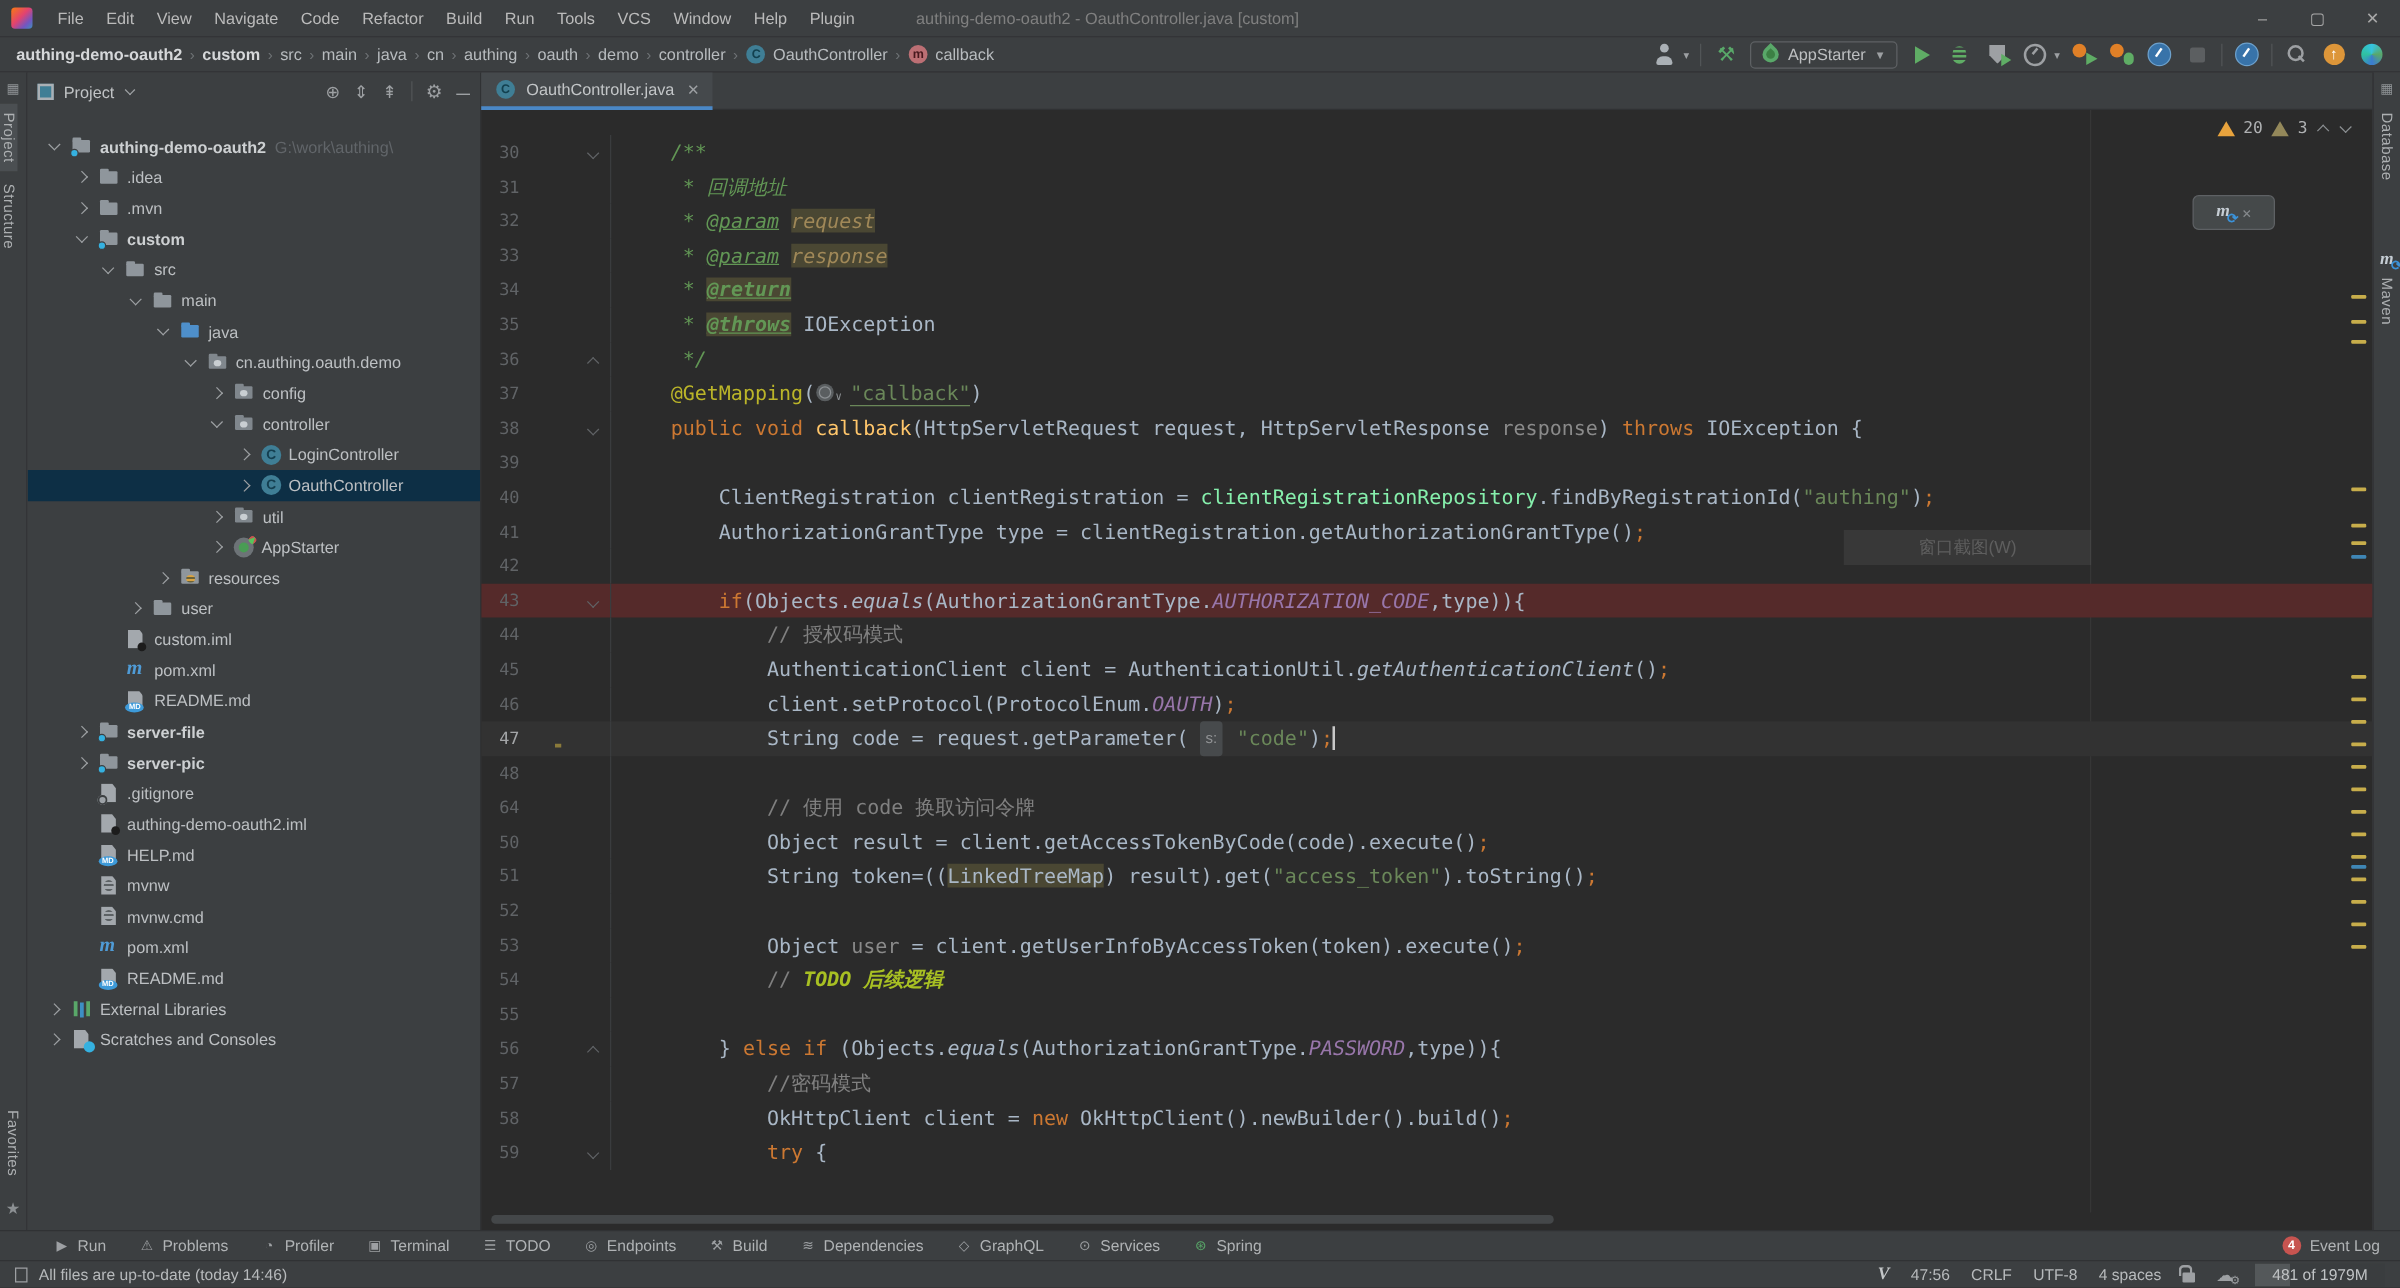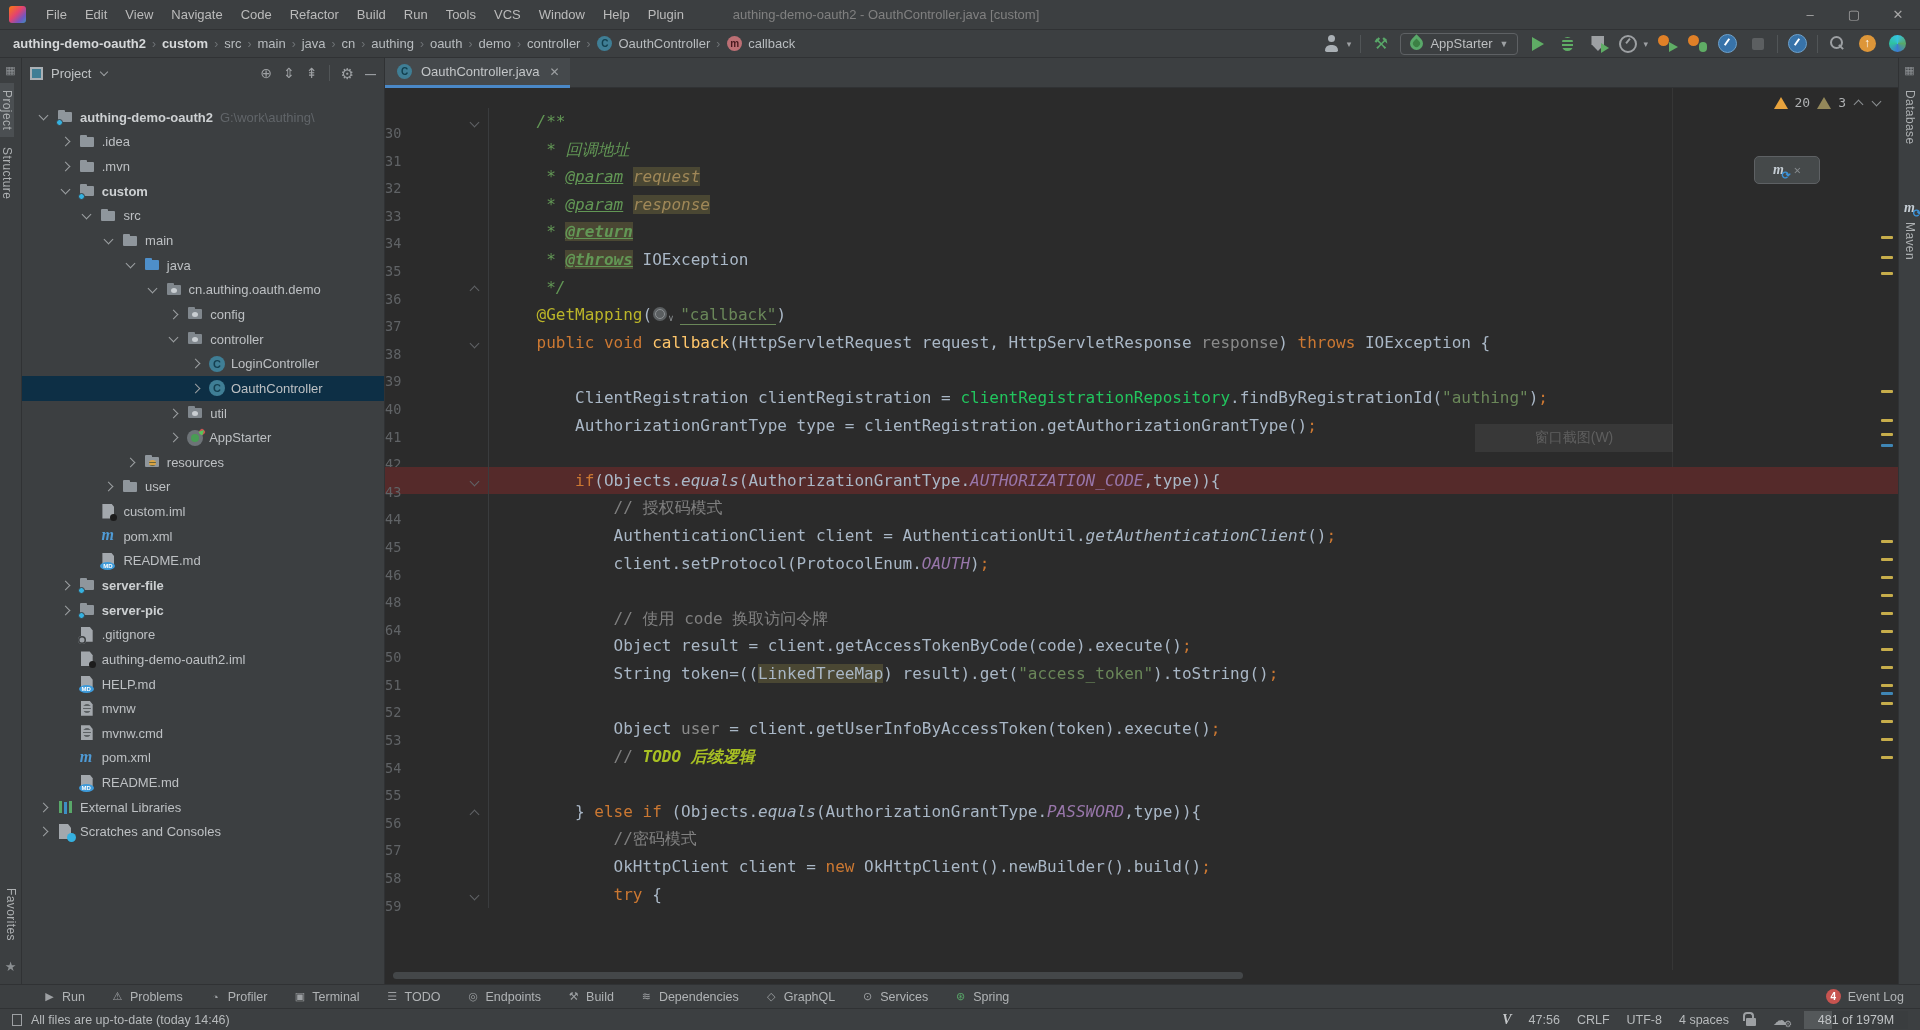--- a/index.html
+++ b/index.html
@@ -120,42 +120,42 @@
   .editor{flex:1;min-width:0;display:flex;flex-direction:column;background:#2b2b2b}
   .tabs{height:30px;background:#3c3f41;border-bottom:1px solid #303234;display:flex;flex:none}
   .tab{height:30px;background:#45494c;border-bottom:3px solid #4a88c7;display:flex;align-items:center;padding:0 10px;gap:4px;color:#c3c6c8}
   .tab-close{color:#9da0a3;margin-left:6px;font-size:12px}
   .ed-body{flex:1;position:relative;overflow:hidden;font-family:"DejaVu Sans Mono",monospace}
   .code-lines{position:absolute;left:0;right:0;top:0;padding-top:20px}
   .cl{position:relative;display:flex;height:27.6px;align-items:center}
   .cl.break{background:#552a2a}
   .cl.current{background:#323232}
   .gut{flex:none;width:104px;height:100%;position:relative;border-right:1px solid #3a3c3e}
-  .ln{position:absolute;left:0;top:12px;width:45px;text-align:left;line-height:27.6px;font-size:13.5px;color:#606366}
+  .ln{position:absolute;left:0;top:1px;width:45px;text-align:center;line-height:27.6px;font-size:13.5px;color:#606366}
   .cl.current .ln{color:#a4a6a8}
   .gicon{position:absolute;left:56px;top:7px}
   .g-spring{width:13px;height:13px;border-radius:50%;background:conic-gradient(#59a869 0 130deg,#7c8287 130deg 360deg)}
   .g-breakpoint{width:13px;height:13px;border-radius:50%;background:#db5c5c}
   .g-bulb{width:11px;height:11px;border-radius:50%;background:#dfa93b;position:relative;top:1px}
   .g-bulb::after{content:"";position:absolute;left:3px;top:10px;width:5px;height:3px;background:#8a7a3a}
   .fold{position:absolute;left:86px;top:11px;width:7px;height:7px;border-right:1.4px solid #606366;border-bottom:1.4px solid #606366}
   .fold.down{transform:rotate(45deg)}
   .fold.up{transform:rotate(-135deg);top:13px}
   pre.codeline{font-family:"DejaVu Sans Mono",monospace;font-size:16px;line-height:27.6px;white-space:pre;color:#a9b7c6;padding-left:9px}
   .c-k{color:#cc7832}
   .c-s{color:#6a8759}
   .c-slink{color:#6a8759;border-bottom:1px solid #6a8759}
   .c-c{color:#808080}
   .c-dc{color:#629755;font-style:italic}
   .c-dt{color:#629755;font-style:italic;font-weight:normal;text-decoration:underline}
   .c-dthl{color:#629755;font-style:italic;font-weight:bold;text-decoration:underline;background:#4a4733}
   .c-prm{color:#a08858;font-style:italic;background:#4a4733}
   .c-ann{color:#bbb529}
   .c-m{color:#ffc66b}
-  .c-f{color:#22c55e}
+  .c-f{color:#86efac}
   .c-cn{color:#9876aa;font-style:italic}
   .c-it{color:#a9b7c6;font-style:italic}
   .c-gr{color:#8a8a8a}
   .c-td{color:#a8c023;font-style:italic;font-weight:bold}
   .c-sem{color:#cc7832}
   .c-dhl{color:#a9b7c6;background:#4a4733}
   .hint-chip{display:inline-block;background:#474a4c;color:#919395;font-size:12px;font-family:"Liberation Sans",sans-serif;border-radius:3px;padding:0 4px;margin-right:2px;vertical-align:2px}
   .globe-chip{display:inline-block;width:14px;height:14px;border-radius:50%;background:#5a5e60;vertical-align:-1px;margin:0 1px;position:relative}
   .globe-chip::before{content:"";position:absolute;inset:2px;border-radius:50%;border:1px solid #8c9093}
   .globe-chip::after{content:"∨";position:absolute;left:15px;top:-2px;color:#8c9093;font-size:9px}
@@ -642,20 +642,27 @@
               <span class="ln">45</span>
             </div>
             <pre class="codeline"><span>            AuthenticationClient client = AuthenticationUtil.</span><span class="c-it">getAuthenticationClient</span><span>()</span><span class="c-sem">;</span></pre>
           </div>
           <div class="cl">
             <div class="gut">
               <span class="ln">46</span>
             </div>
             <pre class="codeline"><span>            client.setProtocol(ProtocolEnum.</span><span class="c-cn">OAUTH</span><span>)</span><span class="c-sem">;</span></pre>
           </div>
+          <div class="cl current">
+            <div class="gut">
+              <span class="ln">47</span>
+              <span class="gicon"><span class="g-bulb"></span></span>
+            </div>
+            <pre class="codeline"><span>            String code = request.getParameter( </span><span class="hint-chip">s:</span><span> </span><span class="c-s">"code"</span><span>)</span><span class="c-sem">;</span><span class="caret-bar"></span></pre>
+          </div>
           <div class="cl">
             <div class="gut">
               <span class="ln">48</span>
             </div>
             <pre class="codeline"></pre>
           </div>
           <div class="cl">
             <div class="gut">
               <span class="ln">64</span>
             </div>

